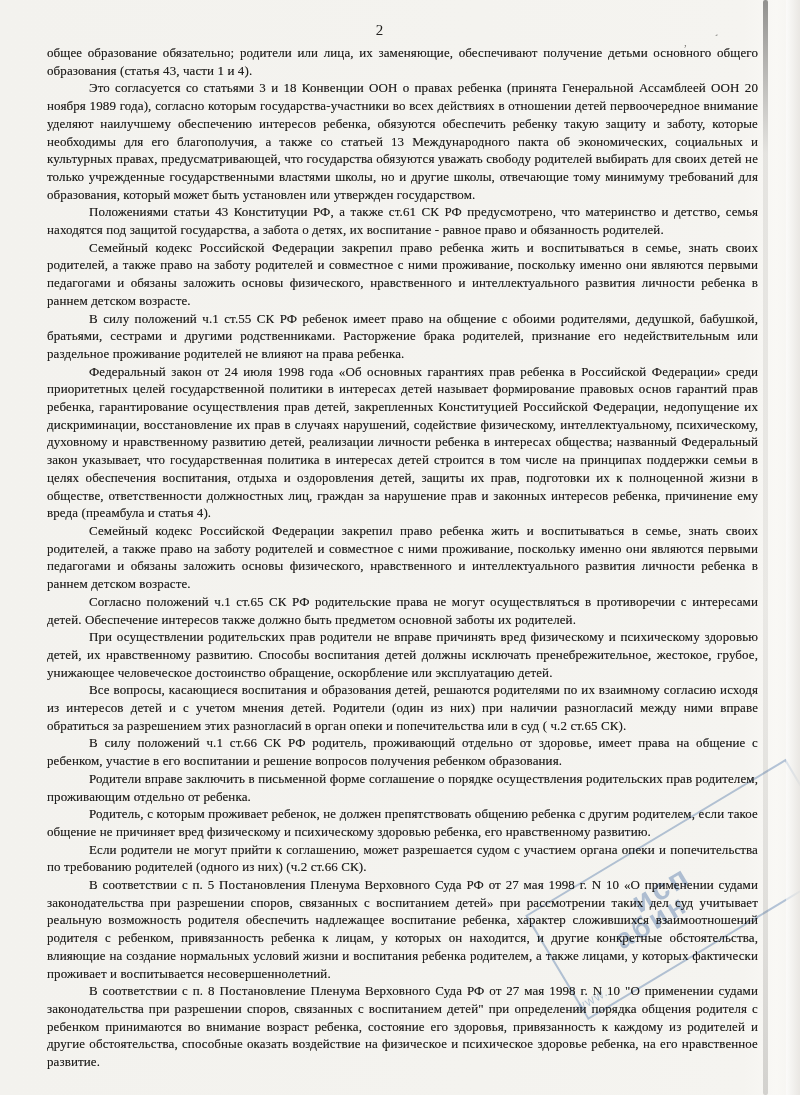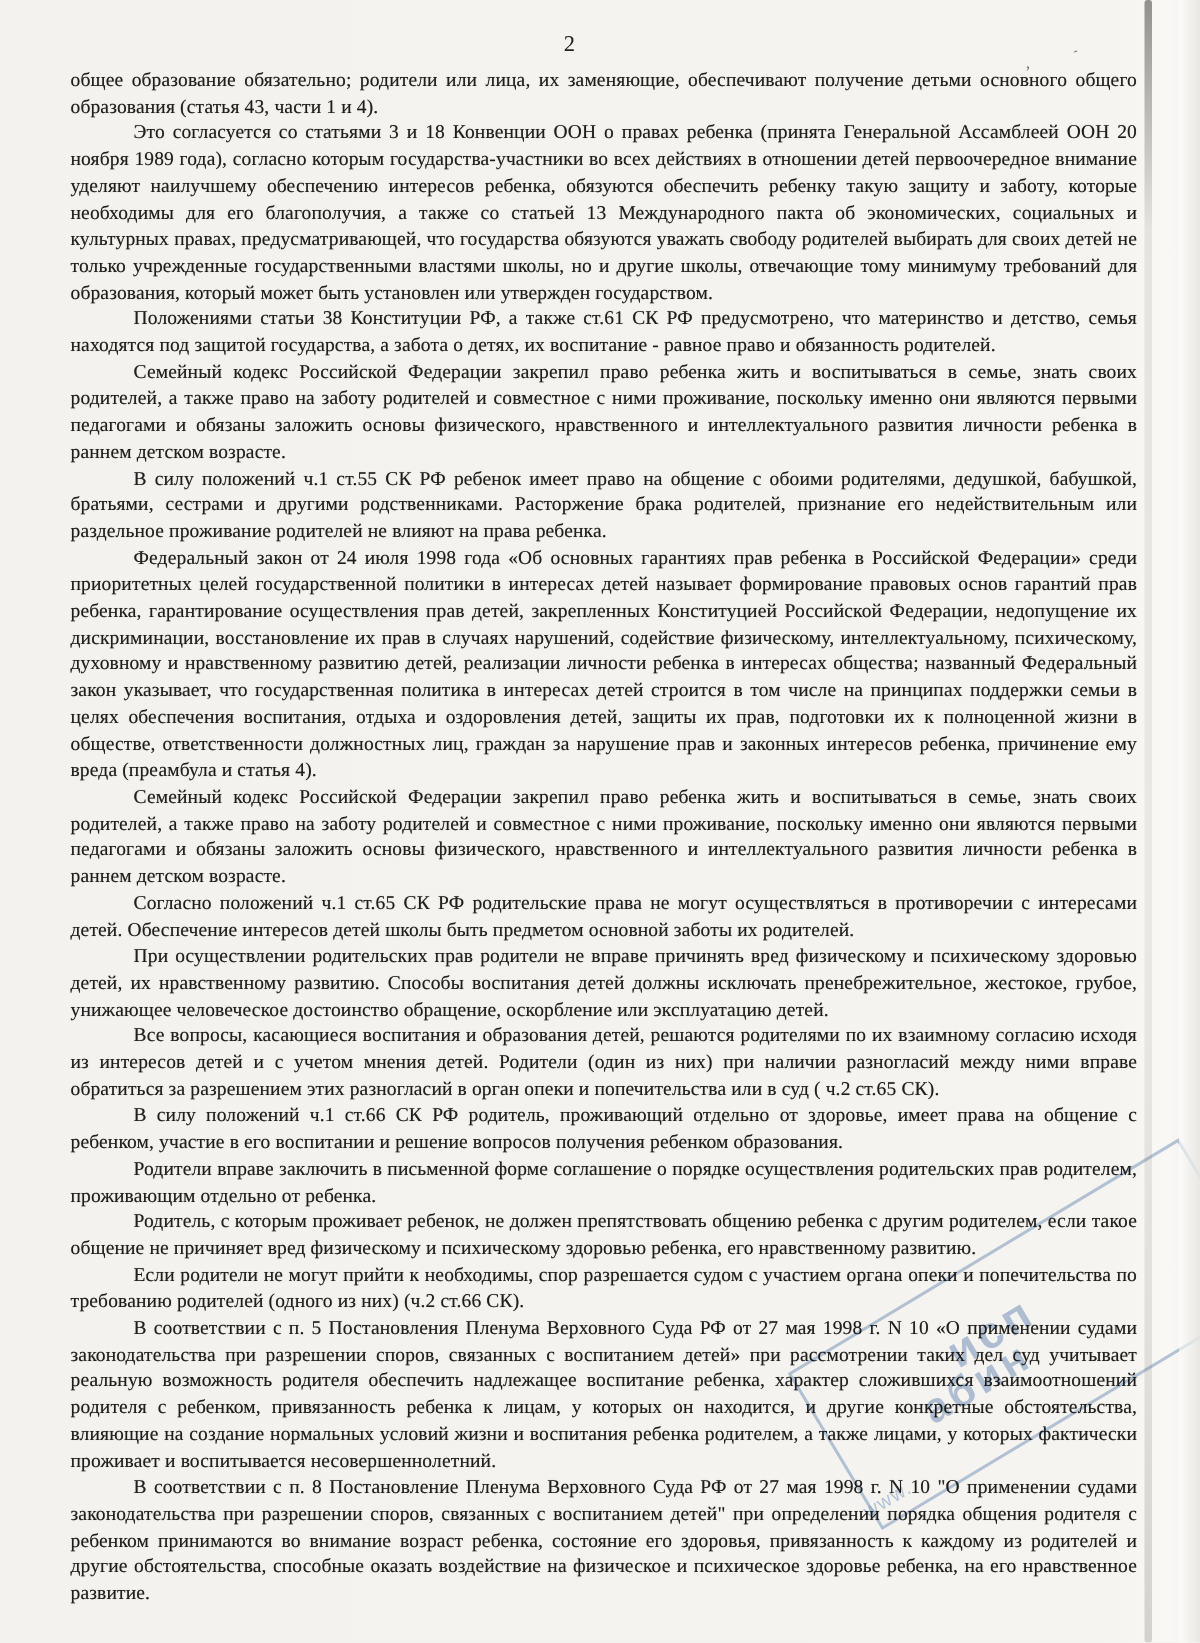--- a/index.html
+++ b/index.html
@@ -90,32 +90,32 @@
 <div class="paper"></div>
 
 <div class="page-number">2</div>
 
 <span class="speck speck-1">,</span>
 <span class="speck speck-2">´</span>
 
 <div class="doc-text">
     <p>общее образование обязательно; родители или лица, их заменяющие, обеспечивают получение детьми основного общего образования (статья 43, части 1 и 4).</p>
     <p>Это согласуется со статьями 3 и 18 Конвенции ООН о правах ребенка (принята Генеральной Ассамблеей ООН 20 ноября 1989 года), согласно которым государства-участники во всех действиях в отношении детей первоочередное внимание уделяют наилучшему обеспечению интересов ребенка, обязуются обеспечить ребенку такую защиту и заботу, которые необходимы для его благополучия, а также со статьей 13 Международного пакта об экономических, социальных и культурных правах, предусматривающей, что государства обязуются уважать свободу родителей выбирать для своих детей не только учрежденные государственными властями школы, но и другие школы, отвечающие тому минимуму требований для образования, который может быть установлен или утвержден государством.</p>
-    <p>Положениями статьи 38 Конституции РФ, а также ст.61 СК РФ предусмотрено, что материнство и детство, семья находятся под защитой государства, а забота о детях, их воспитание - равное право и обязанность родителей.</p>
+    <p>Положениями статьи 43 Конституции РФ, а также ст.61 СК РФ предусмотрено, что материнство и детство, семья находятся под защитой государства, а забота о детях, их воспитание - равное право и обязанность родителей.</p>
     <p>Семейный кодекс Российской Федерации закрепил право ребенка жить и воспитываться в семье, знать своих родителей, а также право на заботу родителей и совместное с ними проживание, поскольку именно они являются первыми педагогами и обязаны заложить основы физического, нравственного и интеллектуального развития личности ребенка в раннем детском возрасте.</p>
     <p>В силу положений ч.1 ст.55 СК РФ ребенок имеет право на общение с обоими родителями, дедушкой, бабушкой, братьями, сестрами и другими родственниками. Расторжение брака родителей, признание его недействительным или раздельное проживание родителей не влияют на права ребенка.</p>
     <p>Федеральный закон от 24 июля 1998 года «Об основных гарантиях прав ребенка в Российской Федерации» среди приоритетных целей государственной политики в интересах детей называет формирование правовых основ гарантий прав ребенка, гарантирование осуществления прав детей, закрепленных Конституцией Российской Федерации, недопущение их дискриминации, восстановление их прав в случаях нарушений, содействие физическому, интеллектуальному, психическому, духовному и нравственному развитию детей, реализации личности ребенка в интересах общества; названный Федеральный закон указывает, что государственная политика в интересах детей строится в том числе на принципах поддержки семьи в целях обеспечения воспитания, отдыха и оздоровления детей, защиты их прав, подготовки их к полноценной жизни в обществе, ответственности должностных лиц, граждан за нарушение прав и законных интересов ребенка, причинение ему вреда (преамбула и статья 4).</p>
     <p>Семейный кодекс Российской Федерации закрепил право ребенка жить и воспитываться в семье, знать своих родителей, а также право на заботу родителей и совместное с ними проживание, поскольку именно они являются первыми педагогами и обязаны заложить основы физического, нравственного и интеллектуального развития личности ребенка в раннем детском возрасте.</p>
-    <p>Согласно положений ч.1 ст.65 СК РФ родительские права не могут осуществляться в противоречии с интересами детей. Обеспечение интересов детей школы быть предметом основной заботы их родителей.</p>
+    <p>Согласно положений ч.1 ст.65 СК РФ родительские права не могут осуществляться в противоречии с интересами детей. Обеспечение интересов также должно быть предметом основной заботы их родителей.</p>
     <p>При осуществлении родительских прав родители не вправе причинять вред физическому и психическому здоровью детей, их нравственному развитию. Способы воспитания детей должны исключать пренебрежительное, жестокое, грубое, унижающее человеческое достоинство обращение, оскорбление или эксплуатацию детей.</p>
     <p>Все вопросы, касающиеся воспитания и образования детей, решаются родителями по их взаимному согласию исходя из интересов детей и с учетом мнения детей. Родители (один из них) при наличии разногласий между ними вправе обратиться за разрешением этих разногласий в орган опеки и попечительства или в суд ( ч.2 ст.65 СК).</p>
     <p>В силу положений ч.1 ст.66 СК РФ родитель, проживающий отдельно от здоровье, имеет права на общение с ребенком, участие в его воспитании и решение вопросов получения ребенком образования.</p>
     <p>Родители вправе заключить в письменной форме соглашение о порядке осуществления родительских прав родителем, проживающим отдельно от ребенка.</p>
     <p>Родитель, с которым проживает ребенок, не должен препятствовать общению ребенка с другим родителем, если такое общение не причиняет вред физическому и психическому здоровью ребенка, его нравственному развитию.</p>
-    <p>Если родители не могут прийти к необходимы, спор разрешается судом с участием органа опеки и попечительства по требованию родителей (одного из них) (ч.2 ст.66 СК).</p>
+    <p>Если родители не могут прийти к соглашению, может разрешается судом с участием органа опеки и попечительства по требованию родителей (одного из них) (ч.2 ст.66 СК).</p>
     <p>В соответствии с  п. 5 Постановления Пленума Верховного Суда РФ от 27 мая 1998 г. N 10 «О применении судами законодательства при разрешении споров, связанных с воспитанием детей»  при рассмотрении таких дел суд учитывает реальную возможность родителя обеспечить надлежащее воспитание ребенка, характер сложившихся взаимоотношений родителя с ребенком, привязанность ребенка к лицам, у которых он находится, и другие конкретные обстоятельства, влияющие на создание нормальных условий жизни и воспитания ребенка родителем, а также лицами, у которых фактически проживает и воспитывается несовершеннолетний.</p>
     <p>В соответствии с п. 8 Постановление Пленума Верховного Суда РФ от 27 мая 1998 г. N 10 "О применении судами законодательства при разрешении споров, связанных с воспитанием детей" при определении порядка общения родителя с ребенком принимаются во внимание возраст ребенка, состояние его здоровья, привязанность к каждому из родителей и другие обстоятельства, способные оказать воздействие на физическое и психическое здоровье ребенка, на его нравственное развитие.</p>
   </div>
 
 <div class="watermark">
   <div class="wm-frame"></div>
   <div class="wm-line-big wm-big-1">исп</div>
   <div class="wm-line-big wm-big-2">абин</div>
   <div class="wm-url">www.</div>
 </div>

